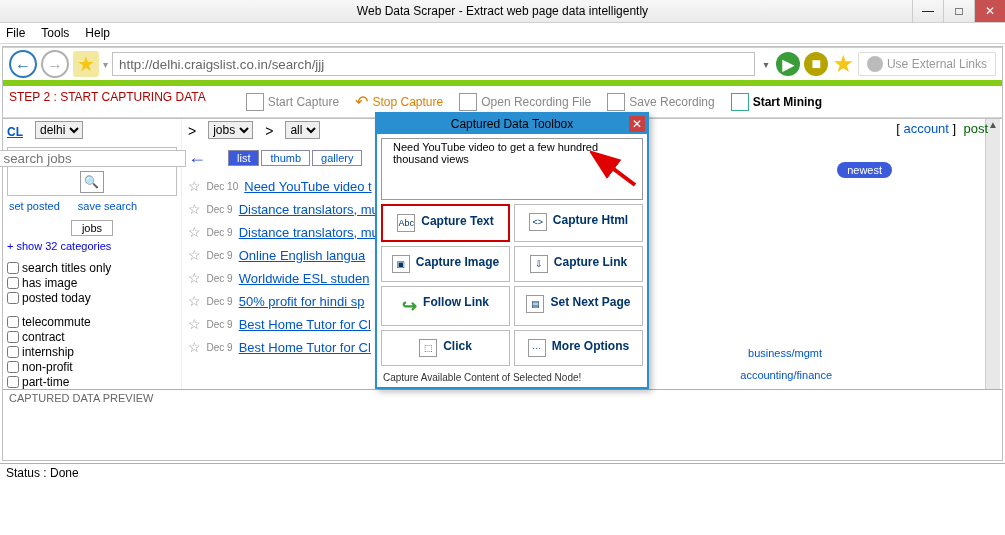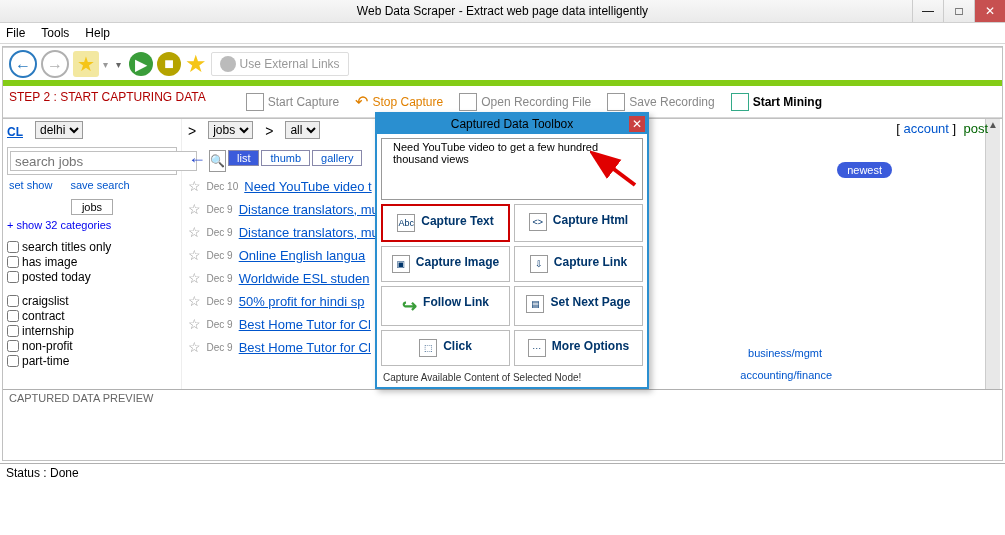--- a/index.html
+++ b/index.html
@@ -110,22 +110,23 @@
   height: 270px;
   position: relative;
 }
 .left-col {
   width: 170px;
   border-right: 1px solid #eee;
   padding: 2px 4px;
 }
 
 .searchline {
-  display: flex; align-items: center; gap: 12px; padding: 2px;
+  display: flex; align-items: center; gap: 4px; padding: 2px;
   border: 1px solid #c0c0c0;
+  flex-direction: column;
 }
 .searchline input { flex:1; border:1px solid #c0c0c0; height:18px; color:#999; padding:0 4px; }
 .searchline .mag { width:22px; height:20px; border:1px solid #999; display:flex; align-items:center; justify-content:center; }
 
 .blue-small { color: #0055cc; font-size:11px; }
 .tablike { border: 1px solid #aaa; padding: 1px 10px; font-size:11px; display:inline-block; margin:4px 0; }
 .cat-link { color:#0000ee; font-size:11px; }
 
 .chk { margin: 1px 0; font-size: 12px; display:flex; align-items:center; gap:3px;}
 .chk input { margin:0; width:12px; height:12px; }
@@ -232,20 +233,21 @@
 <div class="outer">
 
 
   <div class="navbar">
     <div class="circ arrow">←</div>
     <div class="circ arrow disabled">→</div>
     <div class="sq">
         <span class="star-yellow">★</span>
       </div>
     <span style="font-size:10px;color:#999;">▾</span>
+    <input class="url-input" value="http://delhi.craigslist.co.in/search/jjj" style="">
     <span style="font-size:10px;color:#666;padding:0 4px;">▾</span>
     <div class="circ green">▶</div>
     <div class="circ stop">■</div>
     <span class="star-yellow" style="font-size:24px;">★</span>
     <div class="ext-link-btn">
       <div class="link-ico"></div>
       <span>Use External Links</span>
     </div>
   </div>
 
@@ -284,21 +286,21 @@
         <span style="color:#0055cc;font-weight:bold;text-decoration:underline;">CL</span>
         <select class="sel"><option>delhi</option></select>
       </div>
       <div class="searchline" style="margin-top:8px;">
         <input placeholder="search jobs" style="">
         <div class="mag">
             <span>🔍</span>
           </div>
       </div>
       <div style="display:flex; gap:18px; margin:4px 2px;">
-        <span class="blue-small">set show</span>
+        <span class="blue-small">set posted</span>
         <span class="blue-small">save search</span>
       </div>
       <div style="text-align:center;">
         <span class="tablike">jobs</span>
       </div>
       <div class="cat-link">+ show 32 categories</div>
       <div style="height:8px;"></div>
       <label class="chk">
           <input type="checkbox" style="">
           <span>search titles only</span>
@@ -307,21 +309,21 @@
           <input type="checkbox" style="">
           <span>has image</span>
         </label>
       <label class="chk">
           <input type="checkbox" style="">
           <span>posted today</span>
         </label>
       <div style="height:8px;"></div>
       <label class="chk">
           <input type="checkbox" style="">
-          <span>craigslist</span>
+          <span>telecommute</span>
         </label>
       <label class="chk">
           <input type="checkbox" style="">
           <span>contract</span>
         </label>
       <label class="chk">
           <input type="checkbox" style="">
           <span>internship</span>
         </label>
       <label class="chk">

